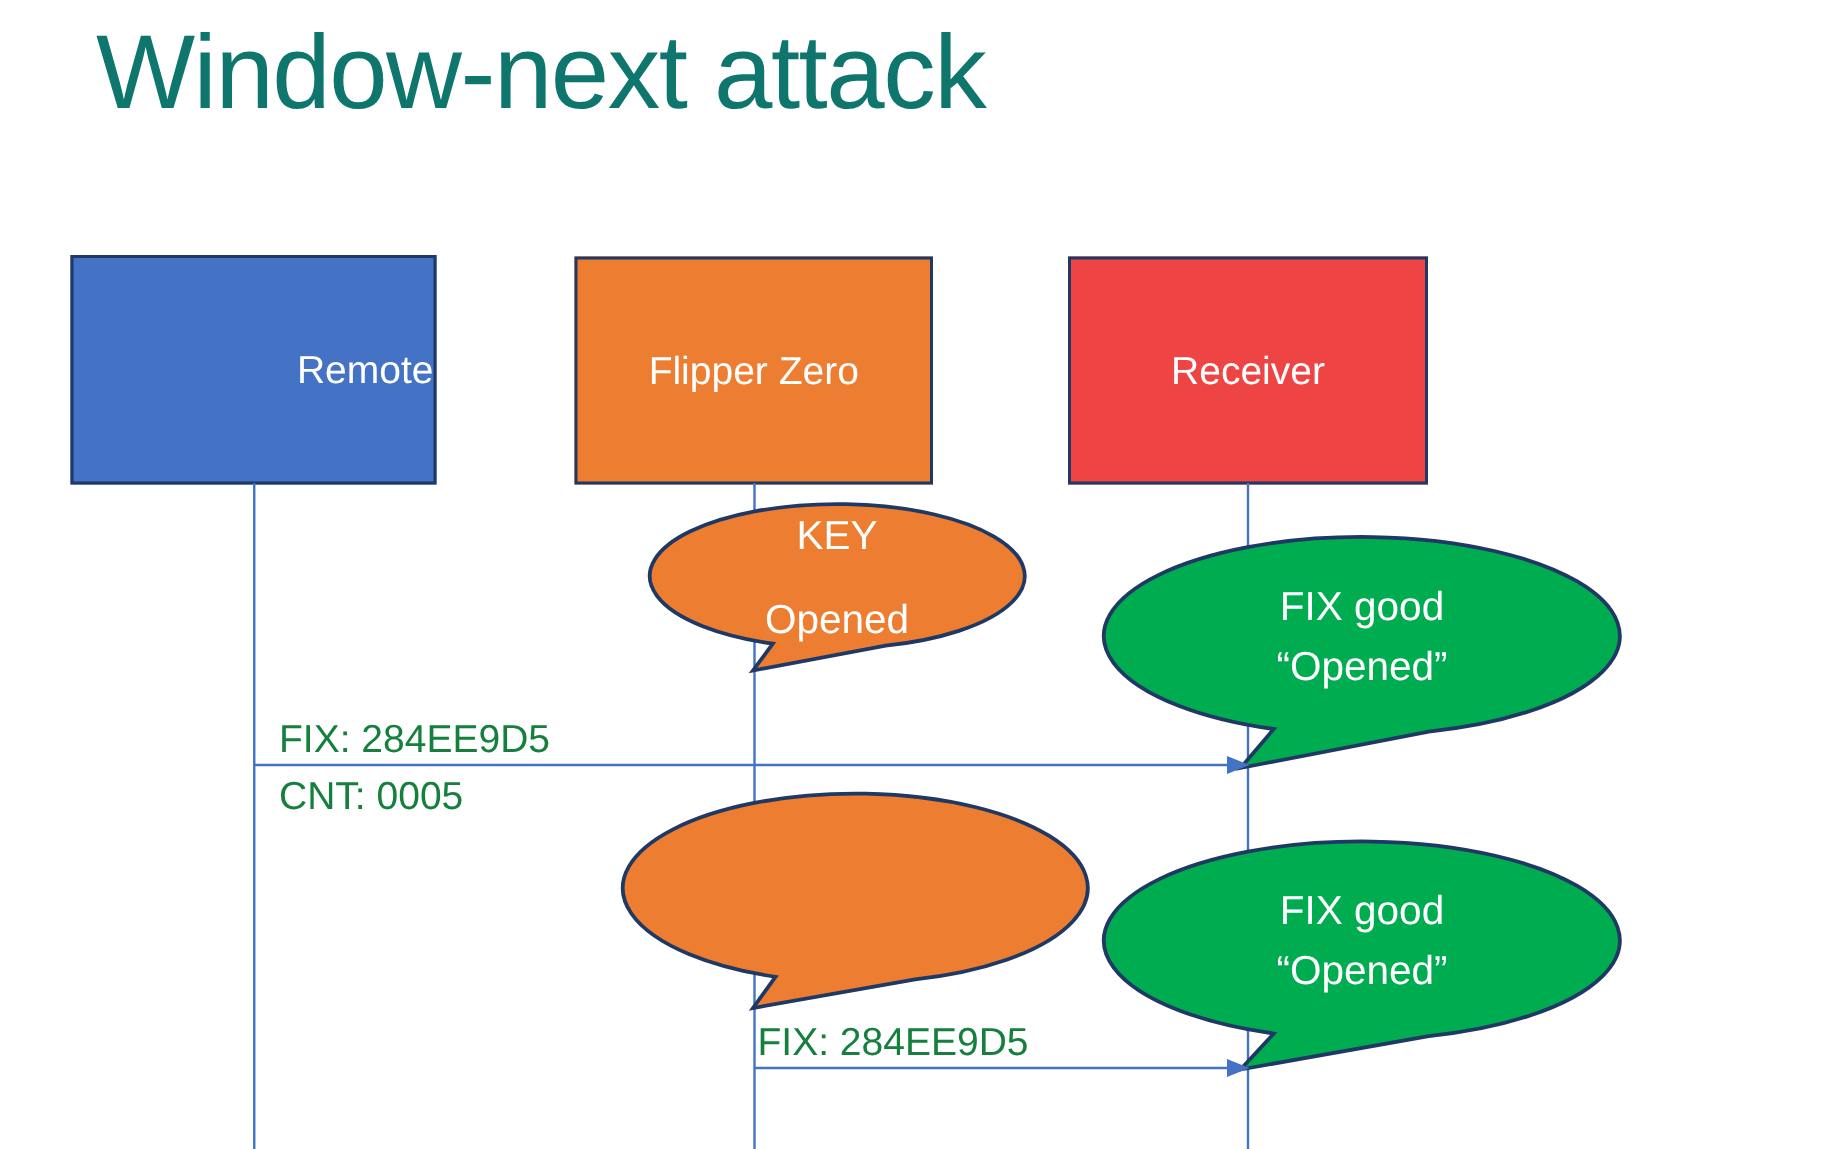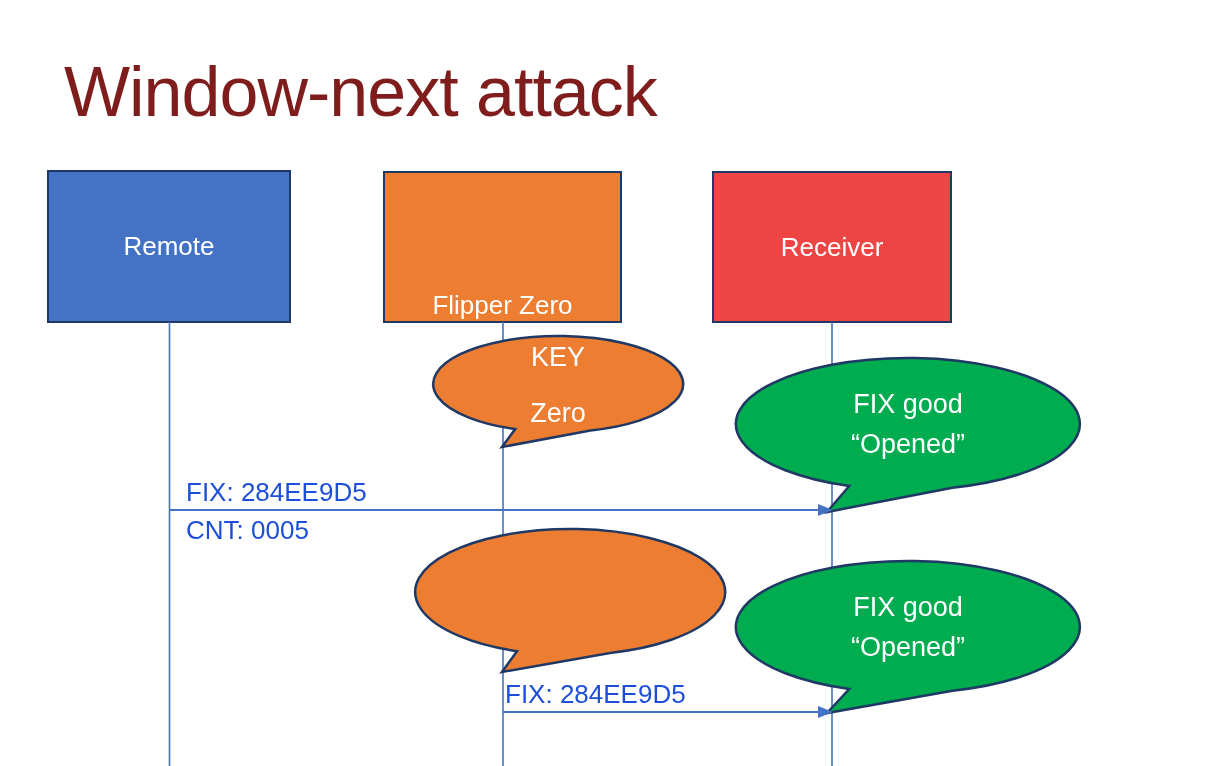--- a/index.html
+++ b/index.html
@@ -4,66 +4,66 @@
 <style>
   html,body{margin:0;padding:0;background:#ffffff;}
   body{
     width:1221px;height:766px;overflow:hidden;
     font-family:"Liberation Sans","DejaVu Sans",sans-serif;
   }
   .slide{position:relative;width:1221px;height:766px;background:#ffffff;}
 
   .title{
     position:absolute;left:64px;top:0px;
-    font-size:70px;font-weight:300;color:#7f1d1d;
-    letter-spacing:-1px;white-space:nowrap;line-height:96px;margin-top:44px;
+    font-size:70px;font-weight:300;color:#0f766e;
+    letter-spacing:-1px;white-space:nowrap;line-height:96px;
   }
 
   .actor{
     position:absolute;box-sizing:border-box;
     border:2.5px solid #1F3864;
     display:flex;align-items:center;justify-content:center;
     color:#ffffff;font-size:26px;
   }
   #actor-remote  {left:47px; top:170px;width:244px;height:153px;}
-  #actor-flipper {left:383px;top:171px;width:239px;height:152px;align-items:flex-end;}
+  #actor-flipper {left:383px;top:171px;width:239px;height:152px;}
   #actor-receiver{left:712px;top:171px;width:240px;height:152px;}
 
   svg.overlay{position:absolute;left:0;top:0;}
   .lifeline {stroke:#4472C4;stroke-width:1.6;}
   .connector{stroke:#4472C4;stroke-width:1.8;}
   .arrowhead{fill:#4472C4;stroke:none;}
   .callout  {stroke:#1F3864;stroke-width:2.5;}
 
   .callout-text{
     position:absolute;display:flex;flex-direction:column;
     align-items:center;justify-content:center;text-align:center;
     color:#ffffff;font-size:27px;line-height:40px;white-space:nowrap;
   }
   #callout-text-1{left:433px;top:337px;width:250px;height:95px;gap:16px;}
   #callout-text-2{left:736px;top:358px;width:344px;height:132px;}
   #callout-text-3{left:415px;top:530px;width:310px;height:125px;}
   #callout-text-4{left:736px;top:561px;width:344px;height:132px;}
 
   .msg-label{
-    position:absolute;color:#1d4ed8;font-size:26px;line-height:30px;white-space:nowrap;
+    position:absolute;color:#15803d;font-size:26px;line-height:30px;white-space:nowrap;
   }
   #msg1-top   {left:186px;top:477px;}
   #msg1-bottom{left:186px;top:515px;}
   #msg2-top   {left:505px;top:679px;}
   #msg2-bottom{left:505px;top:717px;}
 </style>
 </head>
 <body>
 
 <div class="slide">
 
   <div class="title">Window-next attack</div>
 
-  <div class="actor" id="actor-remote" style="background-color: rgb(68, 114, 196);">
+  <div class="actor" id="actor-remote" style="background-color: rgb(68, 114, 196); justify-content: flex-end;">
     <span>Remote</span>
   </div>
   <div class="actor" id="actor-flipper" style="background-color: rgb(237, 125, 49);">
     <span>Flipper Zero</span>
   </div>
   <div class="actor" id="actor-receiver" style="background-color: #ef4444;">
     <span>Receiver</span>
   </div>
 
   <svg class="overlay" width="1221" height="766" viewBox="0 0 1221 766">
@@ -83,21 +83,21 @@
       <polygon class="arrowhead" points="833,510 818,504 818,516"></polygon>
     </g>
     <g>
       <line class="connector" x1="503" y1="712" x2="820" y2="712"></line>
       <polygon class="arrowhead" points="833,712 818,706 818,718"></polygon>
     </g>
   </svg>
 
   <div class="callout-text" id="callout-text-1">
     <div>KEY</div>
-    <div>Zero</div>
+    <div>Opened</div>
   </div>
   <div class="callout-text" id="callout-text-2">
     <div>FIX good</div>
     <div>“Opened”</div>
   </div>
   <div class="callout-text" id="callout-text-4">
     <div>FIX good</div>
     <div>“Opened”</div>
   </div>
 

